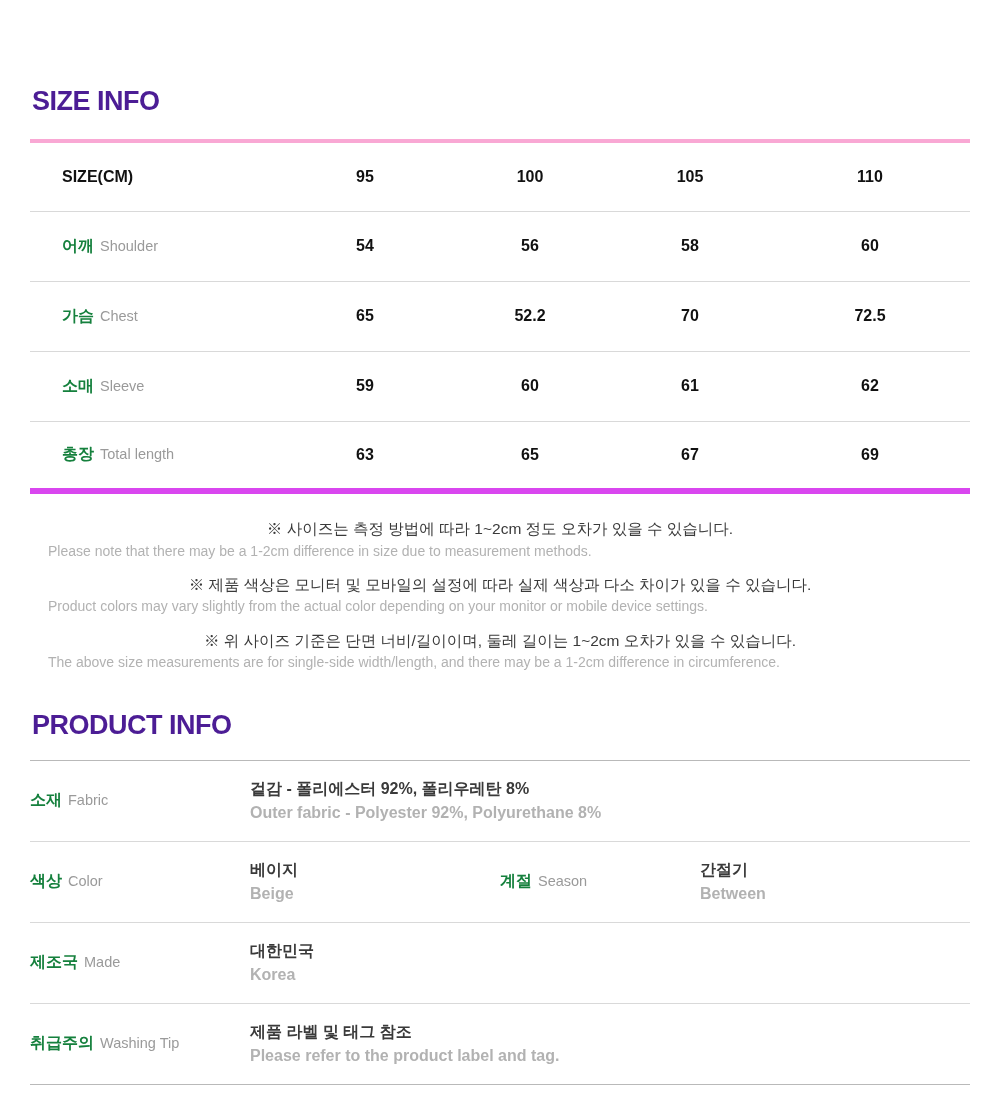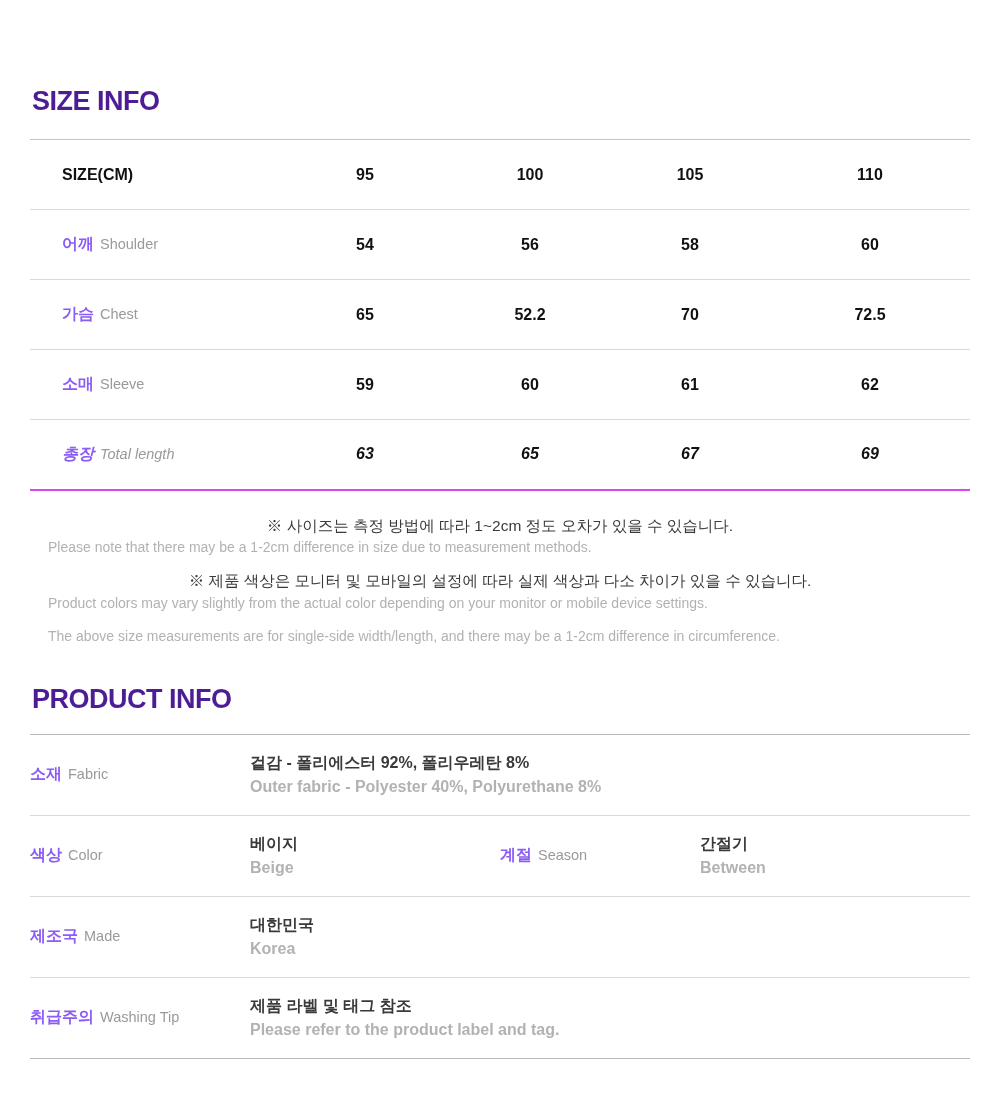--- a/index.html
+++ b/index.html
@@ -31,36 +31,36 @@
   #product-info-title { padding-top: 20px; padding-left: 2px; }
 
   
   table.size-table {
     width: 940px;
     border-collapse: collapse;
     margin-top: 22px;
     table-layout: fixed;
   }
   table.size-table tr { border-bottom: 1px solid #d9d9d9; }
-  table.size-table tr:first-child { border-top: 1px solid #f9a8d4; }
-  table.size-table tr:last-child { border-bottom: 2px solid #d946ef; font-style: italic; }
+  table.size-table tr:first-child { border-top: 4px solid #f9a8d4; }
+  table.size-table tr:last-child { border-bottom: 6px solid #d946ef; }
   table.size-table th, table.size-table td {
     height: 70px;
     vertical-align: middle;
     font-size: 16px;
     font-weight: bold;
     text-align: center;
     color: #111111;
   }
   table.size-table th.row-label, table.size-table td.row-label {
     text-align: left;
     padding-left: 32px;
     white-space: nowrap;
   }
-  .kor { font-size: 16px; font-weight: bold; color: #8b5cf6; }
+  .kor { font-size: 16px; font-weight: bold; color: #15803d; }
   .eng {
     font-size: 14.5px;
     font-weight: normal;
     color: #9a9a9a;
     margin-left: 6px;
   }
   .col-head { font-size: 16px; font-weight: bold; }
 
   
   .notes {
@@ -202,41 +202,42 @@
   <div class="notes">
     <div class="note">
       <div class="kr">※ 사이즈는 측정 방법에 따라 1~2cm 정도 오차가 있을 수 있습니다.</div>
       <div class="en">Please note that there may be a 1-2cm difference in size due to measurement methods.</div>
     </div>
     <div class="note">
       <div class="kr">※ 제품 색상은 모니터 및 모바일의 설정에 따라 실제 색상과 다소 차이가 있을 수 있습니다.</div>
       <div class="en">Product colors may vary slightly from the actual color depending on your monitor or mobile device settings.</div>
     </div>
     <div class="note">
+      <div class="kr">※ 위 사이즈 기준은 단면 너비/길이이며, 둘레 길이는 1~2cm 오차가 있을 수 있습니다.</div>
       <div class="en">The above size measurements are for single-side width/length, and there may be a 1-2cm difference in circumference.</div>
     </div>
   </div>
 
   <h1 class="section-title" id="product-info-title">PRODUCT INFO</h1>
 
   <table class="product-table">
     <colgroup>
       <col style="width:220px">
       <col style="width:250px">
       <col style="width:200px">
       <col style="width:270px">
     </colgroup>
     <tbody>
       <tr>
         <td class="p-label">
           <span class="kor">소재</span><span class="eng">Fabric</span>
         </td>
         <td class="p-value" colspan="3">
           <span class="val-kr">겉감 - 폴리에스터 92%, 폴리우레탄 8%</span>
-          <span class="val-en">Outer fabric - Polyester 40%, Polyurethane 8%</span>
+          <span class="val-en">Outer fabric - Polyester 92%, Polyurethane 8%</span>
         </td>
       </tr>
 
       <tr>
         <td class="p-label">
           <span class="kor">색상</span><span class="eng">Color</span>
         </td>
         <td class="p-value">
           <span class="val-kr">베이지</span>
           <span class="val-en">Beige</span>

